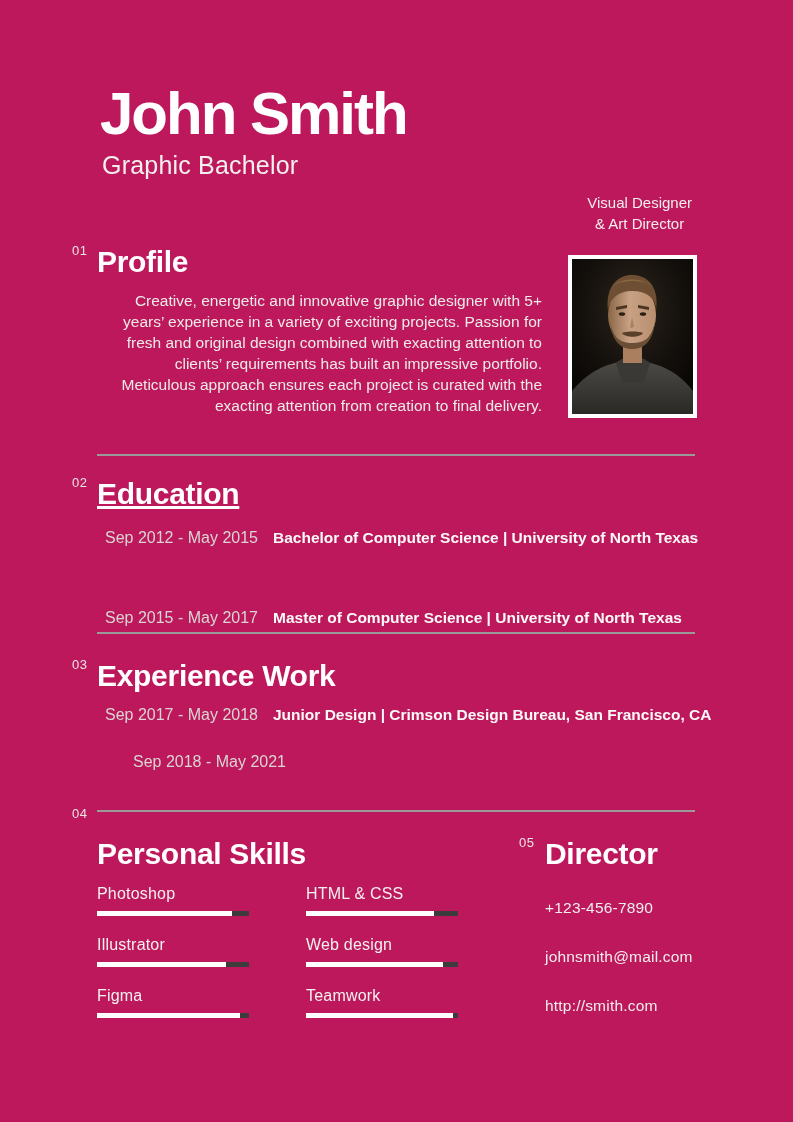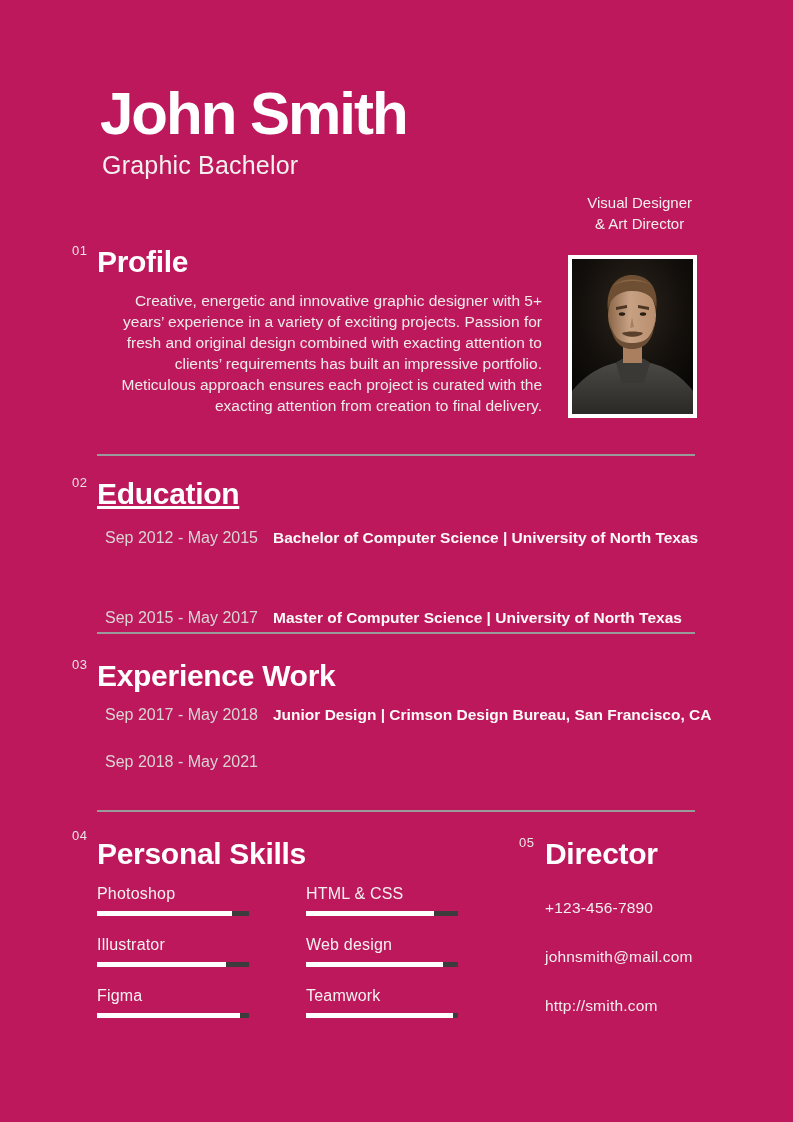--- a/index.html
+++ b/index.html
@@ -66,21 +66,21 @@
   .t-dates{
     width:168px;flex:0 0 168px;
     font-size:16px;color:#d9d6d3;font-weight:400;white-space:nowrap;
   }
   .t-detail{
     font-size:15.5px;font-weight:bold;color:#fbfaf8;white-space:nowrap;
   }
   .edu-row-1{top:529px;}
   .edu-row-2{top:577px;margin-top:32px;}
   .exp-row-1{top:706px;}
-  .exp-row-2{top:753px;}
+  .exp-row-2{top:753px;margin-left:28px;}
 
   
   .skills-col{position:absolute;top:884px;width:152px;}
   .skills-col-1{left:97px;}
   .skills-col-2{left:306px;}
   .skill{margin-bottom:19px;}
   .skill-label{
     font-size:16px;color:#f3f1ef;line-height:20px;letter-spacing:.2px;
   }
   .skill-track{
@@ -177,21 +177,21 @@
   <div class="t-row exp-row-1">
     <div class="t-dates">Sep 2017 - May 2018</div>
     <div class="t-detail">Junior Design | Crimson Design Bureau, San Francisco, CA</div>
   </div>
   <div class="t-row exp-row-2">
     <div class="t-dates">Sep 2018 - May 2021</div>
   </div>
 
   <div class="divider divider-3"></div>
 
-  <div class="sec-num" style="left:72px;top:828px;">04</div>
+  <div class="sec-num" style="left:72px;top:806px;">04</div>
   <div class="sec-title" style="left:97px;top:839px;">Personal Skills</div>
 
   <div class="skills-col skills-col-2">
     <div class="skill">
       <div class="skill-label">HTML &amp; CSS</div>
       <div class="skill-track">
         <div class="skill-fill" style="width: 84%;"></div>
       </div>
     </div>
     <div class="skill">

